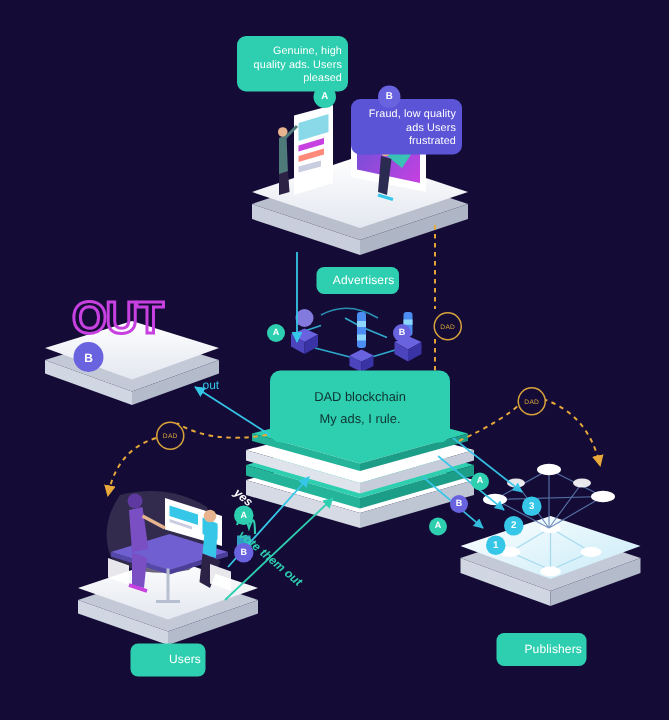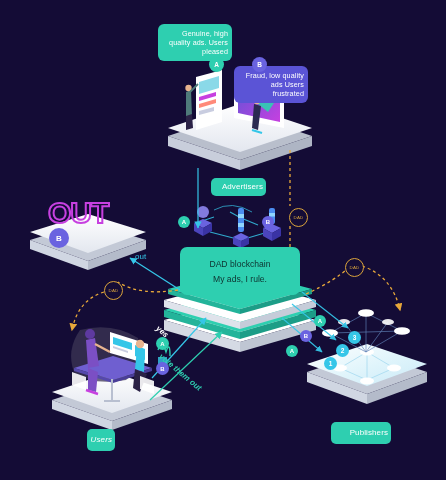--- a/index.html
+++ b/index.html
@@ -22,21 +22,21 @@
     line-height:1.25;
     box-sizing:border-box;
     letter-spacing:.1px;
   }
   .chip-teal{background:#2ecfb0;}
   .chip-purple{background:#5b54d6;}
 
   #chip-genuine{left:158px;top:24px;width:74px;padding:5px 4px;font-size:7.2px;}
   #chip-fraud{left:234px;top:24px;width:74px;padding:5px 4px;font-size:7.2px;margin-top:42px;}
   #chip-advertisers{left:211px;top:178px;width:55px;padding:4px 3px;font-size:8px;border-radius:5px;}
-  #chip-users{left:87px;top:429px;width:28px;padding:6px 3px;font-size:8px;border-radius:5px;font-style:italic;}
+  #chip-users{left:87px;top:429px;width:50px;padding:6px 3px;font-size:8px;border-radius:5px;}
   #chip-publishers{left:331px;top:422px;width:60px;padding:6px 3px;font-size:8px;border-radius:5px;}
 
   
   #card-blockchain{
     position:absolute;left:180px;top:247px;width:120px;height:48px;
     background:#2ecfb0;border-radius:7px;
     display:flex;flex-direction:column;align-items:center;justify-content:center;
     gap:5px;color:#0d2f2c;
   }
   #card-blockchain .l1{font-size:8.6px;color:#0e3330;}

